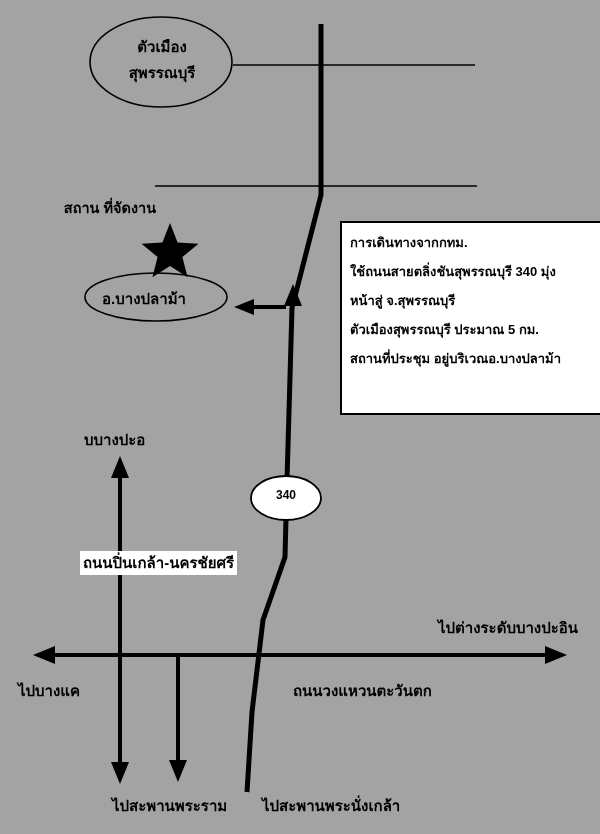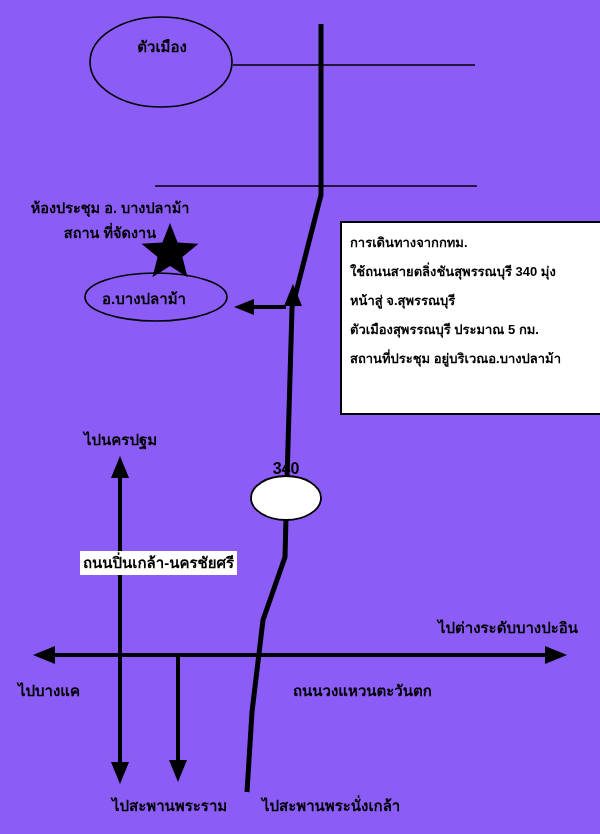--- a/index.html
+++ b/index.html
@@ -1,38 +1,38 @@
 <!DOCTYPE html>
 <html><head>
 <meta charset="utf-8">
 <style>
   html,body{margin:0;padding:0;background:#fff;}
   #canvas{
     position:relative;
     width:600px;height:834px;
-    background:#8b5cf6;
+    background:#a3a3a3;
     font-family:"Liberation Sans", sans-serif;
     color:#000;
     overflow:hidden;
   }
   #mapsvg{position:absolute;left:0;top:0;z-index:1;}
   .label{
     position:absolute;
     z-index:3;
     font-weight:bold;
     font-size:15px;
     color:#000;
     white-space:nowrap;
   }
   .label.centered{text-align:center;}
   .label.bg{background:#ffffff;padding:0 3px;}
   #city-label{left:92px;top:34px;width:140px;line-height:26px;font-size:15px;}
   #venue-label{left:18px;top:196px;width:184px;line-height:25px;font-size:14.5px;}
   #district-label{left:86px;top:287px;width:116px;font-size:15px;}
-  #route-badge-label{left:251px;top:460px;width:70px;font-size:16px;}
+  #route-badge-label{left:251px;top:488px;width:70px;font-size:12px;}
   #lbl-nakhonpathom{left:84px;top:428px;}
   #lbl-pinklao{left:80px;top:551px;}
   #lbl-bangpain{left:438px;top:616px;font-family:Liberation Serif, serif;}
   #lbl-bangkhae{left:18px;top:679px;}
   #lbl-ringroad{left:293px;top:679px;}
   #lbl-rama{left:112px;top:794px;}
   #lbl-nangklao{left:262px;top:794px;}
   #info-box{
     position:absolute;
     left:340px;top:221px;
@@ -83,40 +83,40 @@
     <line x1="45" y1="655" x2="555" y2="655" stroke="#000" stroke-width="4"></line>
     <polygon points="33,655 55,646 55,664" fill="#000"></polygon>
     <polygon points="567,655 545,646 545,664" fill="#000"></polygon>
 
     <line x1="178" y1="655" x2="178" y2="766" stroke="#000" stroke-width="4"></line>
     <polygon points="178,782 169,760 187,760" fill="#000"></polygon>
   </svg>
 
   <div id="city-label" class="label centered">
     <div>ตัวเมือง</div>
+    <div>สุพรรณบุรี</div>
   </div>
 
   <div id="venue-label" class="label centered">
-    <div>ห้องประชุม อ. บางปลาม้า</div>
     <div>สถาน ที่จัดงาน</div>
   </div>
 
   <div id="district-label" class="label centered">อ.บางปลาม้า</div>
 
   <div id="info-box">
     <div class="info-line">การเดินทางจากกทม.</div>
     <div class="info-line">ใช้ถนนสายตลิ่งชันสุพรรณบุรี 340  มุ่ง</div>
     <div class="info-line">หน้าสู่ จ.สุพรรณบุรี</div>
     <div class="info-line">ตัวเมืองสุพรรณบุรี ประมาณ 5 กม.</div>
     <div class="info-line">สถานที่ประชุม อยู่บริเวณอ.บางปลาม้า</div>
   </div>
 
   <div id="route-badge-label" class="label centered">340</div>
 
-  <div id="lbl-nakhonpathom" class="label">ไปนครปฐม</div>
+  <div id="lbl-nakhonpathom" class="label">บบางปะอ</div>
   <div id="lbl-pinklao" class="label bg">ถนนปิ่นเกล้า-นครชัยศรี</div>
   <div id="lbl-bangpain" class="label">ไปต่างระดับบางปะอิน</div>
   <div id="lbl-bangkhae" class="label">ไปบางแค</div>
   <div id="lbl-ringroad" class="label">ถนนวงแหวนตะวันตก</div>
   <div id="lbl-rama" class="label">ไปสะพานพระราม</div>
   <div id="lbl-nangklao" class="label">ไปสะพานพระนั่งเกล้า</div>
 
 </div>
 
 </body></html>

